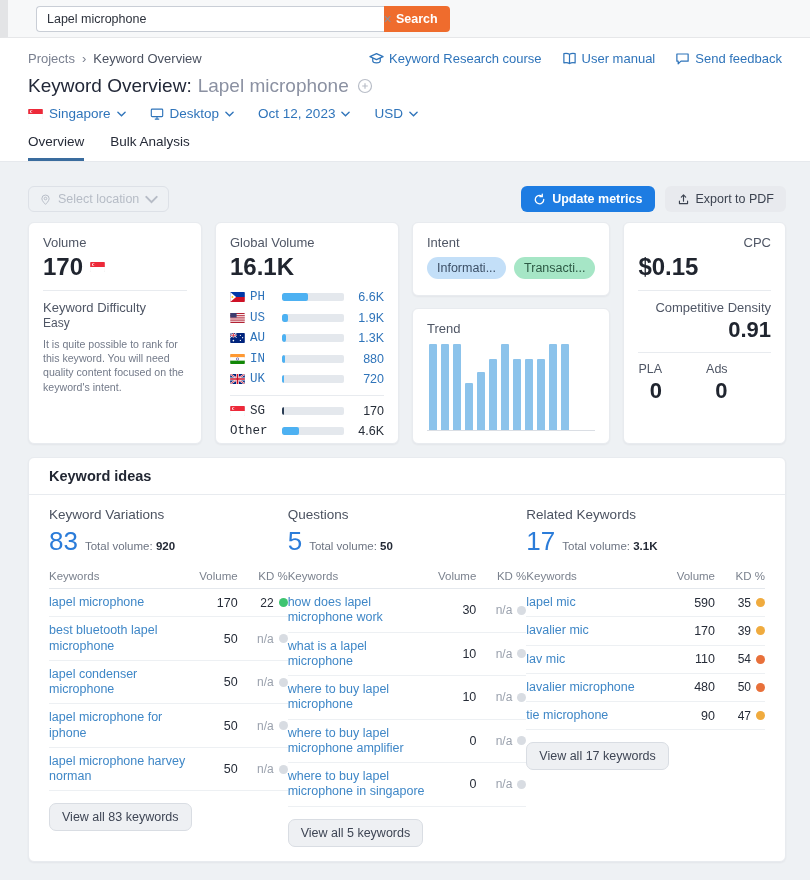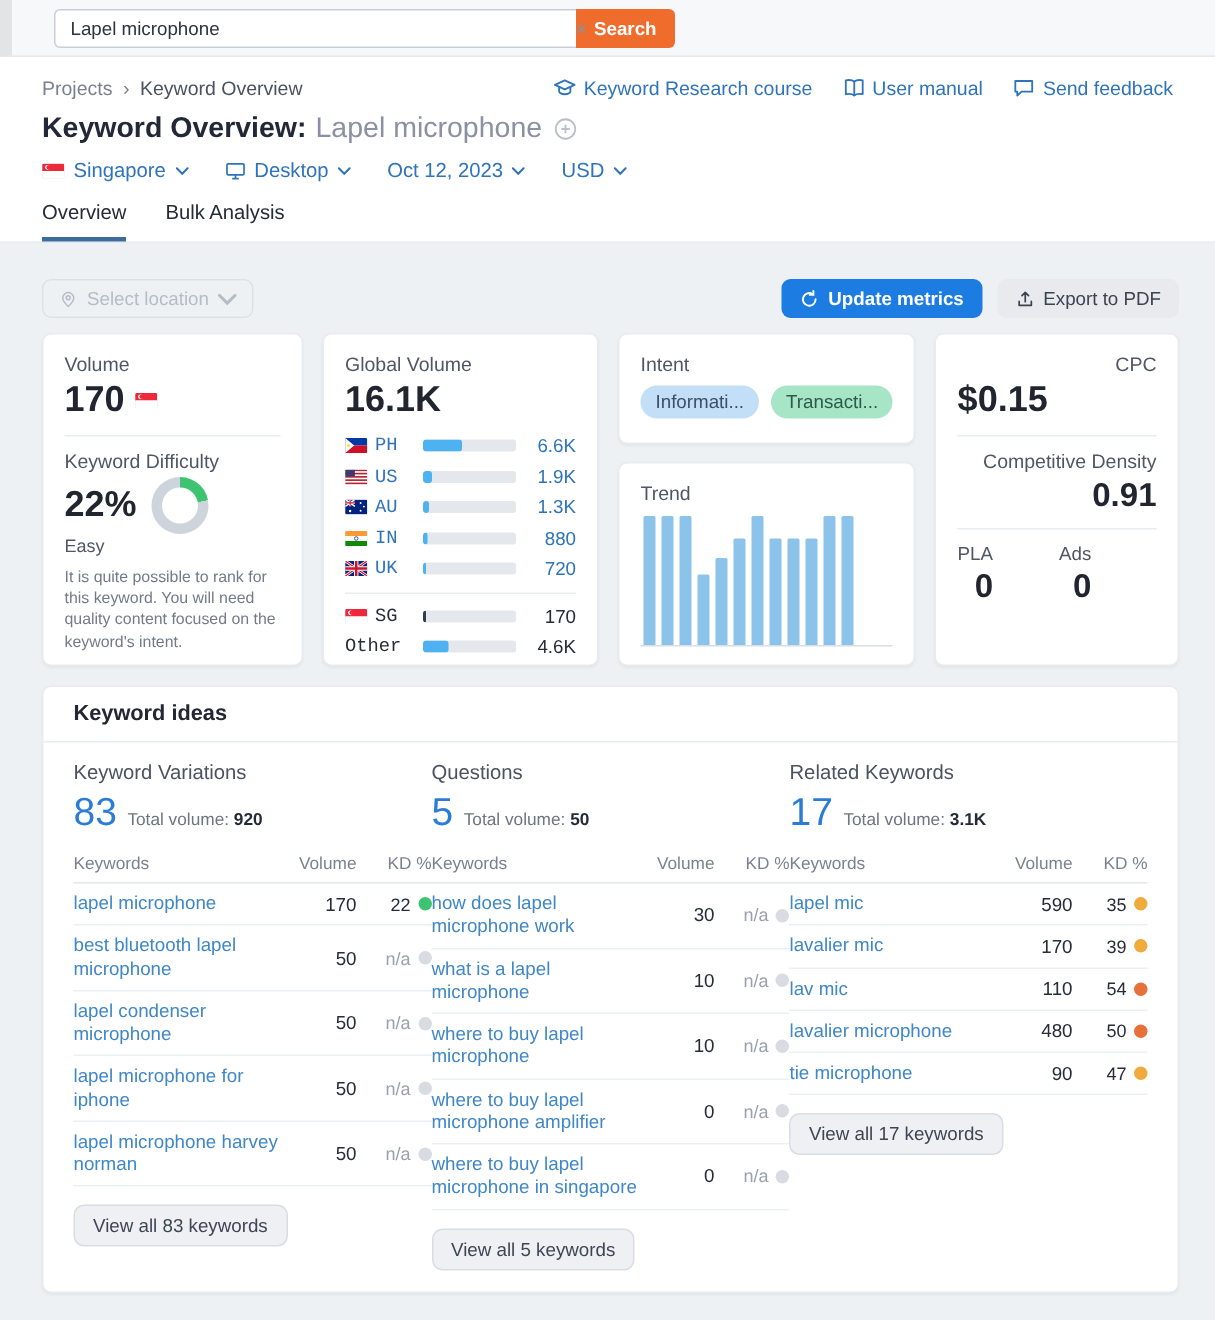--- a/index.html
+++ b/index.html
@@ -20,21 +20,21 @@
 
   
   .page-head{background:#fff; padding:13px 28px 0;}
   .crumb-row{display:flex; justify-content:space-between; align-items:center; font-size:13px;}
   .breadcrumb{color:#7a8090; display:flex; gap:7px; align-items:center;}
   .breadcrumb .cur{color:#4a5160;}
   .head-links{display:flex; gap:20px; align-items:center;}
   .head-links a{color:var(--link); text-decoration:none; display:flex; gap:5px; align-items:center; font-size:13px; cursor:pointer;}
   .head-links svg{width:15px; height:15px;}
   .title-row{margin-top:9px; font-size:19px; display:flex; align-items:center; gap:6px;}
-  .title-row .pfx{font-weight:700; color:#222838;}
+  .title-row .pfx{font-weight:400; color:#222838;}
   .title-row .kw-name{color:#8b91a2;}
   .plus-ic{margin-left:2px; cursor:pointer; display:inline-flex;}
   .filters{margin-top:9px; display:flex; gap:24px; align-items:center; font-size:13.5px; color:var(--link);}
   .f-item{display:flex; gap:6px; align-items:center; cursor:pointer;}
   .chev{width:9px; height:6px;}
   .tabs{margin:13px -28px 0; padding:0 28px; border-bottom:1px solid #e6e9ed; display:flex; gap:26px;}
   .tab{font-size:13.5px; color:#262b38; padding-bottom:9px; cursor:pointer; border-bottom:3px solid transparent;}
   .tab.active{border-bottom-color:#3a6c9e; font-weight:400;}
 
   
@@ -255,24 +255,20 @@
               <svg width="15" height="10" viewBox="0 0 16 11">
                 <rect width="16" height="5.5" fill="#ed2939"></rect>
                 <rect y="5.5" width="16" height="5.5" fill="#fff"></rect>
                 <circle cx="3.7" cy="2.8" r="1.7" fill="#fff"></circle>
                 <circle cx="4.5" cy="2.8" r="1.5" fill="#ed2939"></circle>
               </svg>
             </span>
         </div>
         <div class="divider"></div>
         <div class="m-label">Keyword Difficulty</div>
-        <div class="kd-row">
-          <span class="kd-pct">22%</span>
-          <span class="donut" style="background: conic-gradient(rgb(62, 196, 112) 0deg, rgb(62, 196, 112) 22%, rgb(206, 212, 220) 22%, rgb(206, 212, 220) 100%);"></span>
-        </div>
         <div class="kd-easy">Easy</div>
         <div class="kd-desc">It is quite possible to rank for this keyword. You will need quality content focused on the keyword's intent.</div>
       </div>
 
       <div class="card c2">
         <div class="m-label">Global Volume</div>
         <div class="m-value">16.1K</div>
         <div class="gv-rows">
             <div class="gv-row">
     <span class="gv-label">

